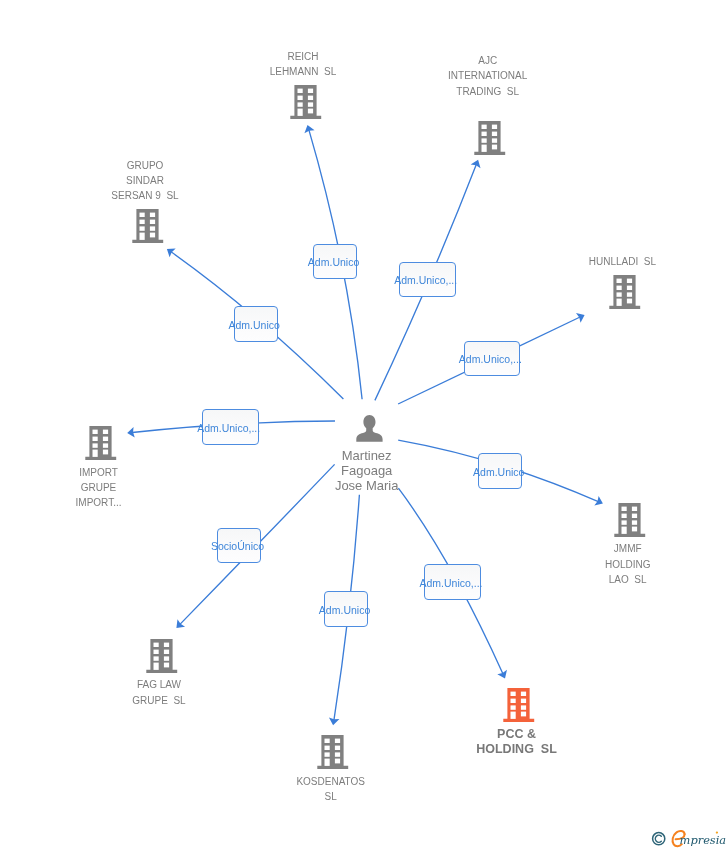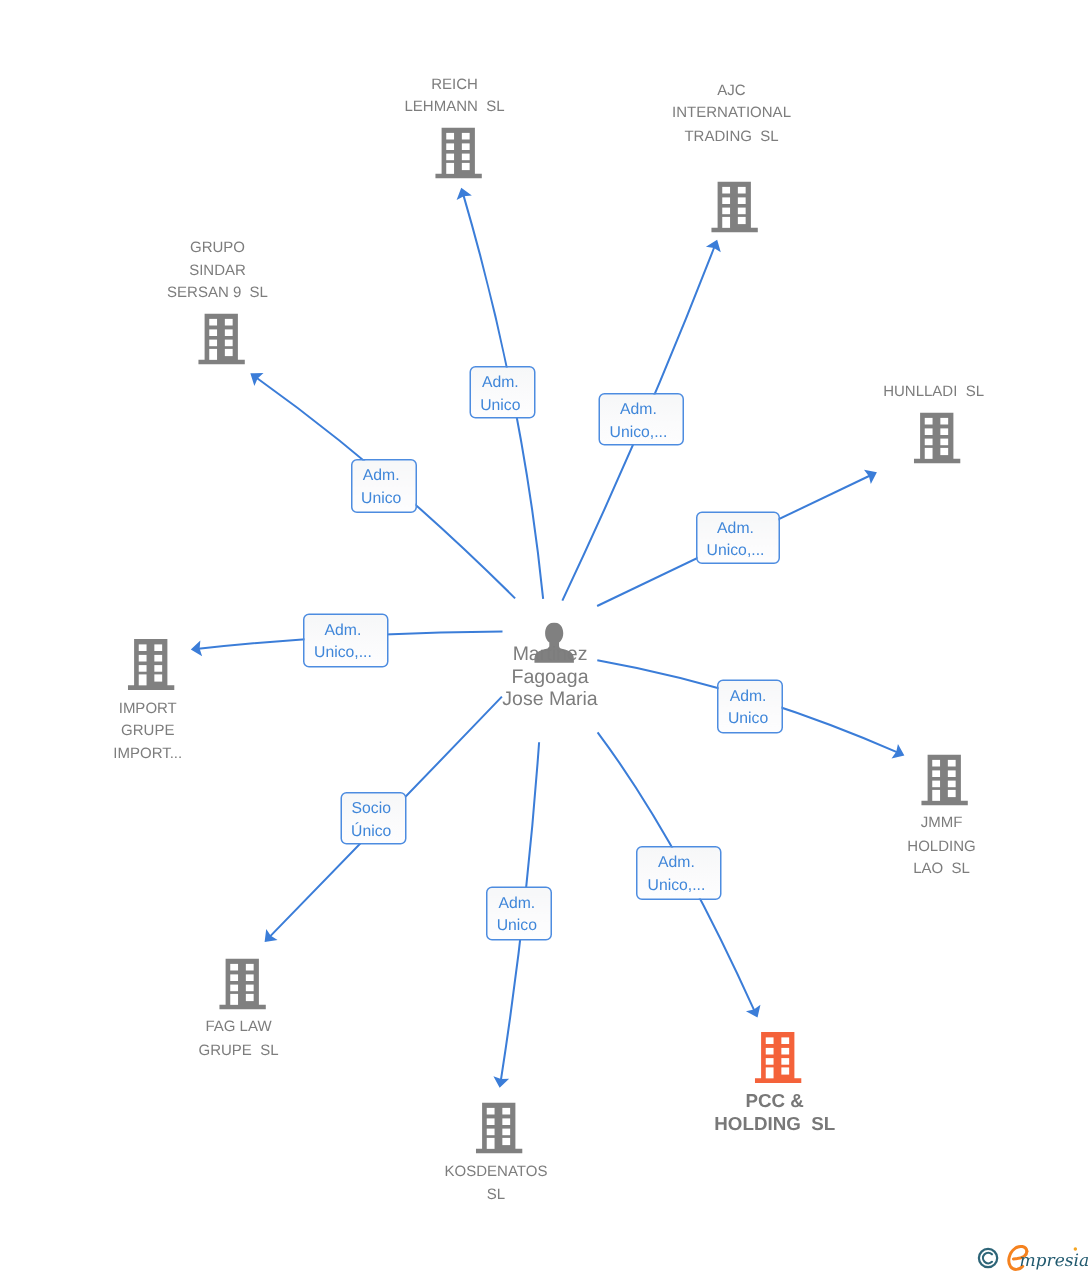--- a/index.html
+++ b/index.html
@@ -10,21 +10,21 @@
 #edges{position:absolute;left:0;top:0;width:728px;height:850px;}
 svg.ico{position:absolute;display:block;}
 .node{position:absolute;left:0;top:0;}
 .nlabel{position:absolute;text-align:center;font-size:10px;line-height:15.3px;
         color:#7d7d7d;white-space:pre;}
 .nlabel.b{font-weight:bold;font-size:12.5px;color:#787878;}
 .nlabel.person{font-size:13px;line-height:14.8px;}
 .elabel{position:absolute;box-sizing:border-box;border:1.5px solid #4d8ce0;
         border-radius:4px;background:linear-gradient(180deg,#f6f7f8 0%,#fbfbfc 60%,#fdfdfe 100%);
         font-size:10.5px;line-height:15px;color:#3f86d9;text-align:center;
-        display:flex;flex-direction:column;align-items:center;justify-content:center;
+        display:flex;flex-direction:row;align-items:center;justify-content:center;
         white-space:pre;padding:3px 3.2px 0 0;}
 #watermark{position:absolute;left:648px;top:826px;}
 
 </style>
 </head>
 <body>
 
 <div id="graph">
 <svg id="edges" width="728" height="850" viewBox="0 0 728 850">
   <g>
@@ -205,29 +205,29 @@
           <rect x="7.5" y="23.6" width="5.2" height="7.3"></rect>
           <rect x="17.9" y="23.6" width="5.2" height="4.8"></rect>
         </g>
       </svg>
   <div class="nlabel b" style="left:396.5px;top:726.7px;width:240px;"><span>PCC &amp;</span><br><span>HOLDING  SL</span></div>
 </div>
 <div class="node">
   <svg class="ico" style="left:355.5px;top:415.0px" width="27" height="27" viewBox="0 0 27 27" aria-hidden="true">
         <path fill="#808080" d="M13.45 0 C9.75 0 7.4 3 7.4 7.1 C7.4 11.1 9.9 14.3 13.45 14.3 C17 14.3 19.5 11.1 19.5 7.1 C19.5 3 17.15 0 13.45 0 Z M10.2 12.6 L10.2 15.6 C10.2 16.9 9 17.4 7 17.9 C3.4 18.8 0.3 20.3 0.3 24.3 L0.3 26.85 L26.6 26.85 L26.6 24.3 C26.6 20.3 23.5 18.8 19.9 17.9 C17.9 17.4 16.7 16.9 16.7 15.6 L16.7 12.6 Z"></path>
       </svg>
-  <div class="nlabel person" style="left:246.7px;top:429px;width:240px;"><span>Martinez</span><br><span>Fagoaga</span><br><span>Jose Maria</span></div>
+  <div class="nlabel person" style="left:246.7px;top:449.0px;width:240px;"><span>Martinez</span><br><span>Fagoaga</span><br><span>Jose Maria</span></div>
 </div>
 <div class="elabel" style="left:313.05px;top:243.65px;width:44.20px;height:35.50px;"><span>Adm.</span><span>Unico</span></div>
 <div class="elabel" style="left:398.95px;top:261.65px;width:56.60px;height:35.50px;"><span>Adm.</span><span>Unico,...</span></div>
 <div class="elabel" style="left:233.65px;top:306.05px;width:44.20px;height:35.50px;"><span>Adm.</span><span>Unico</span></div>
 <div class="elabel" style="left:463.65px;top:340.65px;width:56.60px;height:35.50px;"><span>Adm.</span><span>Unico,...</span></div>
 <div class="elabel" style="left:201.95px;top:409.05px;width:56.60px;height:35.50px;"><span>Adm.</span><span>Unico,...</span></div>
 <div class="elabel" style="left:478.25px;top:453.05px;width:44.20px;height:35.50px;"><span>Adm.</span><span>Unico</span></div>
-<div class="elabel" style="left:227px;top:527.55px;width:44.20px;height:35.50px;"><span>Socio</span><span>Único</span></div>
+<div class="elabel" style="left:217px;top:527.55px;width:44.20px;height:35.50px;"><span>Socio</span><span>Único</span></div>
 <div class="elabel" style="left:424.25px;top:564.05px;width:56.60px;height:35.50px;"><span>Adm.</span><span>Unico,...</span></div>
 <div class="elabel" style="left:324.05px;top:591.15px;width:44.20px;height:35.50px;"><span>Adm.</span><span>Unico</span></div>
 <div id="watermark">
   <svg width="82" height="26" viewBox="0 0 82 26">
     <g>
       <circle cx="10.7" cy="12.7" r="6.1" fill="none" stroke="#2e6578" stroke-width="1.5"></circle>
       <path d="M13.3 10.2 A3.5 3.5 0 1 0 13.3 15.2" fill="none" stroke="#2e6578" stroke-width="1.45" stroke-linecap="round"></path>
     </g>
     <g>
       <path d="M36.6 8.2 C36.2 4.7 31.7 3.9 28.5 6.4 C24.6 9.3 23.4 15.2 25.7 18.4

